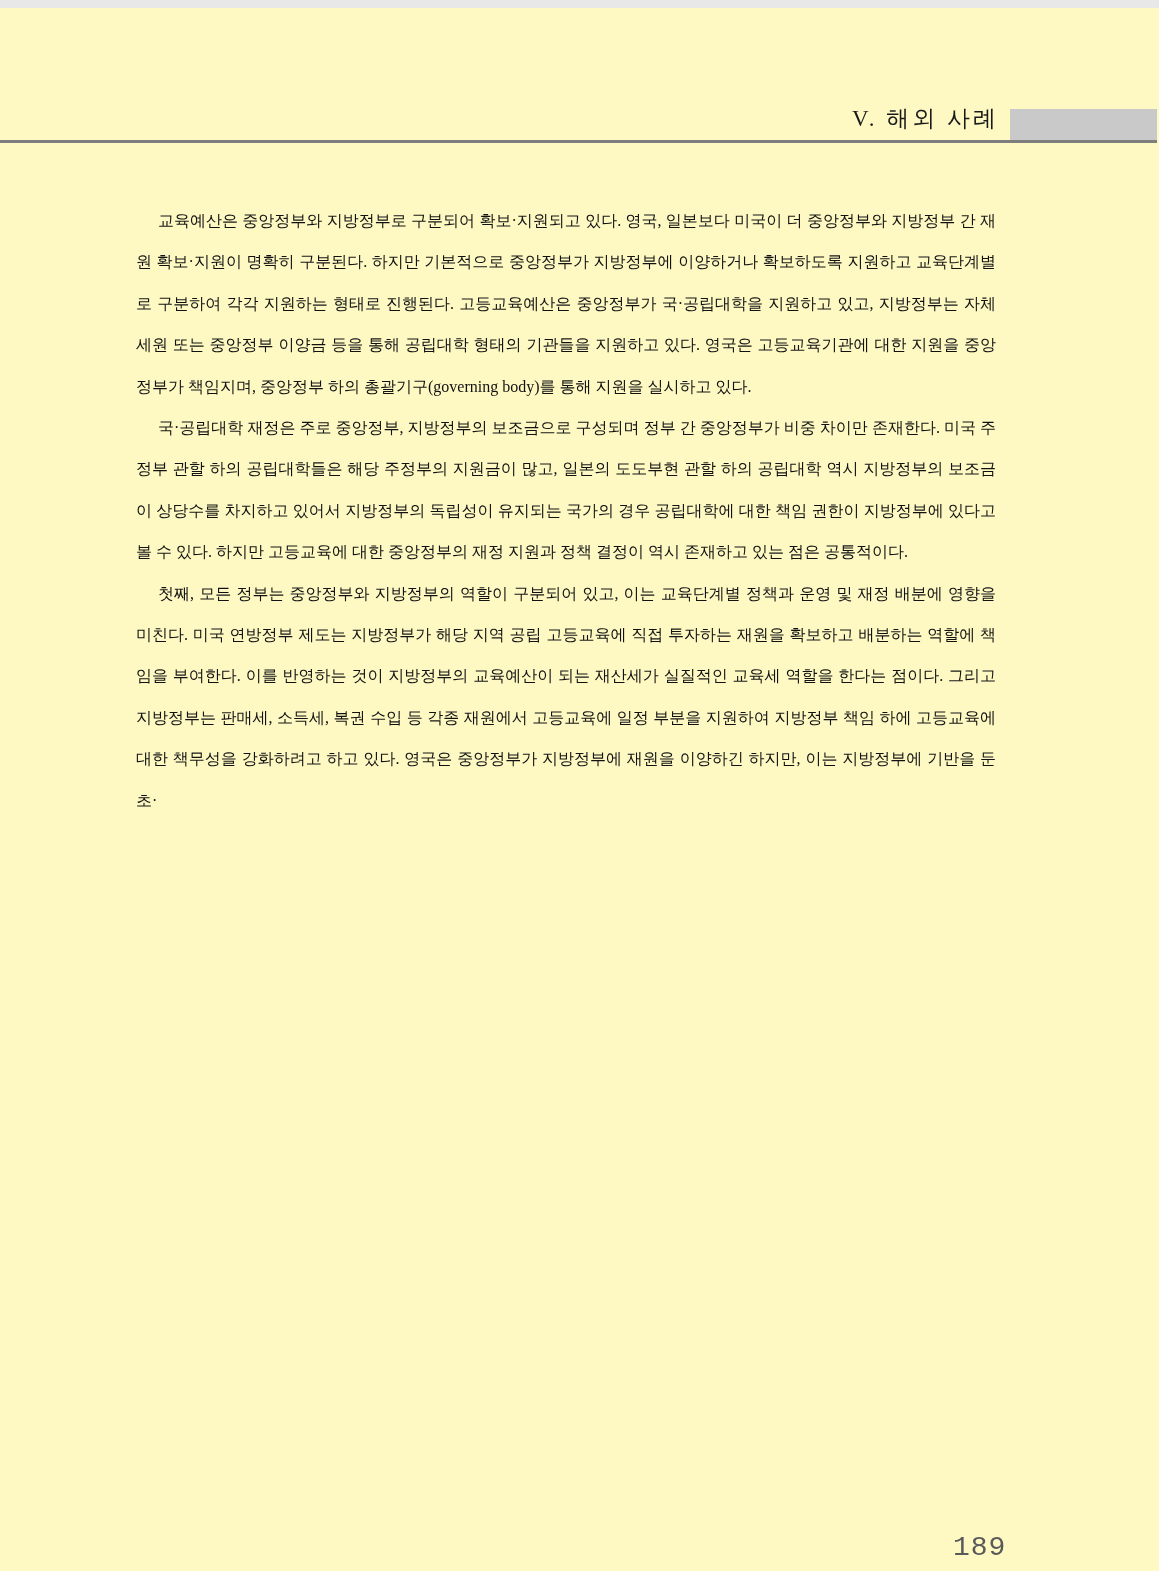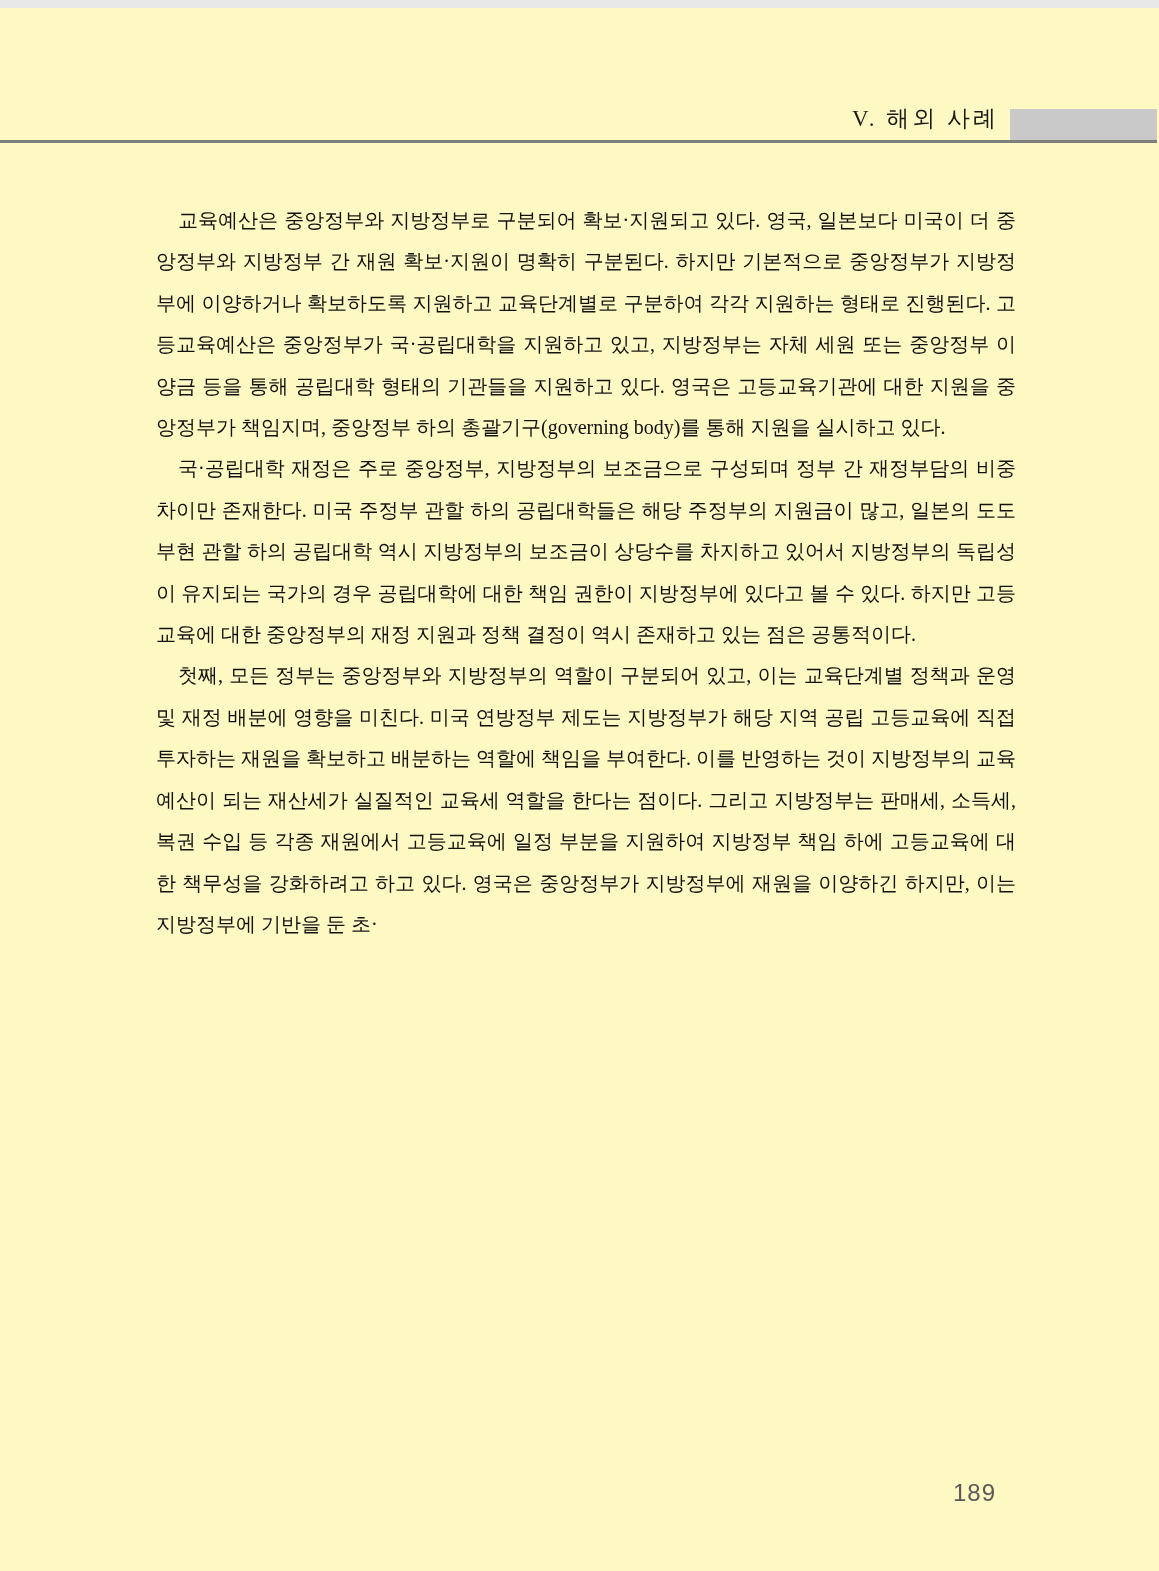--- a/index.html
+++ b/index.html
@@ -35,55 +35,55 @@
     position: absolute;
     top: 132px;
     left: 0;
     width: 1157px;
     height: 3px;
     background: #7e7e7e;
   }
   .body-text {
     position: absolute;
     top: 192px;
-    left: 156px;
+    left: 136px;
     width: 860px;
-    font-size: 20px;
+    font-size: 16px;
     line-height: 41.4px;
     text-align: justify;
     word-break: break-all;
     text-justify: inter-character;
   }
   .body-text p {
     margin: 0;
     padding: 0;
     text-indent: 22px;
   }
   .page-number {
     position: absolute;
-    top: 1471px;
+    top: 1524px;
     left: 953px;
-    font-family: Liberation Sans, sans-serif;
-    font-size: 24px;
+    font-family: Liberation Mono, monospace;
+    font-size: 28px;
     color: #595959;
     letter-spacing: 1px;
   }
 </style>
 </head>
 <body>
 
 <div class="page">
 
   <span class="header-title">V. 해외 사례</span>
 
   <div class="header-tab"></div>
 
   <div class="header-rule"></div>
 
   <div class="body-text">
     <p>교육예산은 중앙정부와 지방정부로 구분되어 확보·지원되고 있다. 영국, 일본보다 미국이 더 중앙정부와 지방정부 간 재원 확보·지원이 명확히 구분된다. 하지만 기본적으로 중앙정부가 지방정부에 이양하거나 확보하도록 지원하고 교육단계별로 구분하여 각각 지원하는 형태로 진행된다. 고등교육예산은 중앙정부가 국·공립대학을 지원하고 있고, 지방정부는 자체 세원 또는 중앙정부 이양금 등을 통해 공립대학 형태의 기관들을 지원하고 있다. 영국은 고등교육기관에 대한 지원을 중앙정부가 책임지며, 중앙정부 하의 총괄기구(governing body)를 통해 지원을 실시하고 있다.</p>
-    <p>국·공립대학 재정은 주로 중앙정부, 지방정부의 보조금으로 구성되며 정부 간 재정부담의 비중 차이만 존재한다. 미국 주정부 관할 하의 공립대학들은 해당 주정부의 지원금이 많고, 일본의 도도부현 관할 하의 공립대학 역시 지방정부의 보조금이 상당수를 차지하고 있어서 지방정부의 독립성이 유지되는 국가의 경우 공립대학에 대한 책임 권한이 지방정부에 있다고 볼 수 있다. 하지만 고등교육에 대한 중앙정부의 재정 지원과 정책 결정이 역시 존재하고 있는 점은 공통적이다.</p>
+    <p>국·공립대학 재정은 주로 중앙정부, 지방정부의 보조금으로 구성되며 정부 간 중앙정부가 비중 차이만 존재한다. 미국 주정부 관할 하의 공립대학들은 해당 주정부의 지원금이 많고, 일본의 도도부현 관할 하의 공립대학 역시 지방정부의 보조금이 상당수를 차지하고 있어서 지방정부의 독립성이 유지되는 국가의 경우 공립대학에 대한 책임 권한이 지방정부에 있다고 볼 수 있다. 하지만 고등교육에 대한 중앙정부의 재정 지원과 정책 결정이 역시 존재하고 있는 점은 공통적이다.</p>
     <p>첫째, 모든 정부는 중앙정부와 지방정부의 역할이 구분되어 있고, 이는 교육단계별 정책과 운영 및 재정 배분에 영향을 미친다. 미국 연방정부 제도는 지방정부가 해당 지역 공립 고등교육에 직접 투자하는 재원을 확보하고 배분하는 역할에 책임을 부여한다. 이를 반영하는 것이 지방정부의 교육예산이 되는 재산세가 실질적인 교육세 역할을 한다는 점이다. 그리고 지방정부는 판매세, 소득세, 복권 수입 등 각종 재원에서 고등교육에 일정 부분을 지원하여 지방정부 책임 하에 고등교육에 대한 책무성을 강화하려고 하고 있다. 영국은 중앙정부가 지방정부에 재원을 이양하긴 하지만, 이는 지방정부에 기반을 둔 초·</p>
   </div>
 
   <span class="page-number">189</span>
 
 </div>
 
 </body></html>

